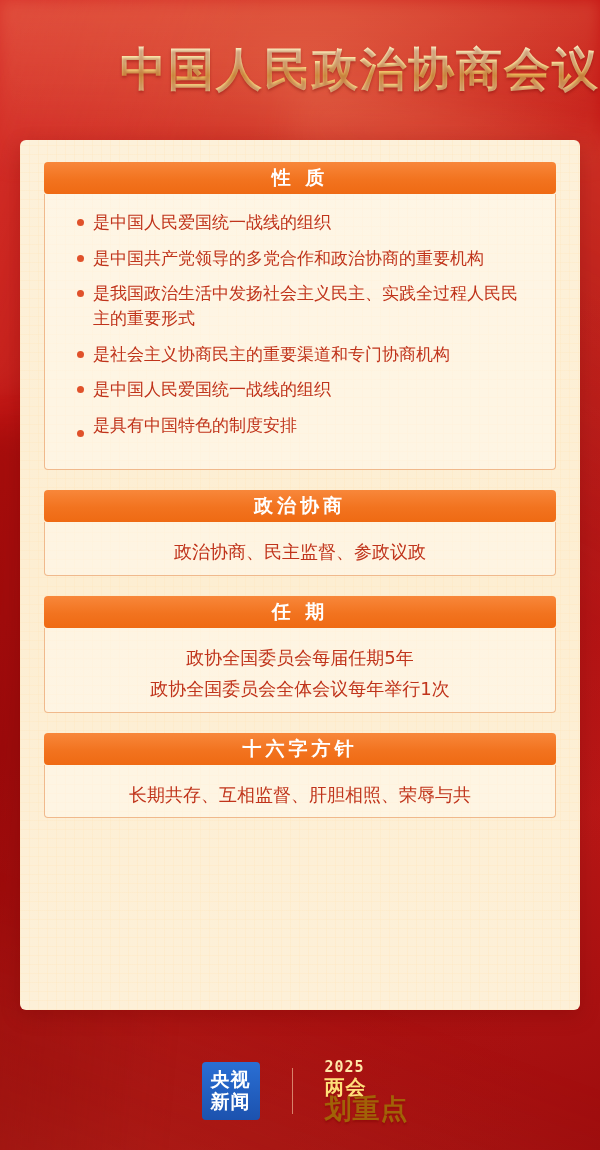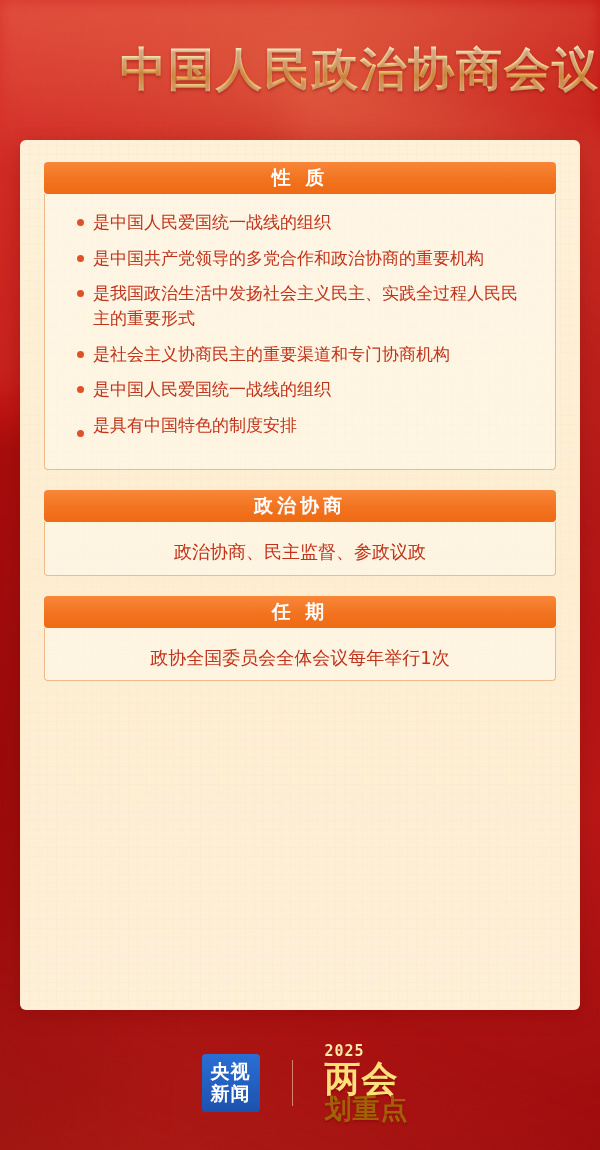--- a/index.html
+++ b/index.html
@@ -190,21 +190,21 @@
   }
   .brand-year {
     font-size: 15px;
     font-weight: bold;
     letter-spacing: 1px;
     color: #ffe7a8;
     font-family: "DejaVu Sans Mono", monospace;
     margin-bottom: 2px;
   }
   .brand-main {
-    font-size: 36px;
+    font-size: 20px;
     font-weight: bold;
     color: #ffe07a;
     letter-spacing: 1px;
     font-family: "DejaVu Sans", "Liberation Sans", sans-serif;
     text-shadow: 0 2px 2px rgba(120,0,0,0.4);
   }
   .brand-sub {
     font-size: 27px;
     font-weight: bold;
     color: #a16207;
@@ -264,24 +264,31 @@
     <div class="section">
       <div class="section-head">政治协商</div>
       <div class="section-body center">
         <div class="line">政治协商、民主监督、参政议政</div>
       </div>
     </div>
 
     <div class="section">
       <div class="section-head">任  期</div>
       <div class="section-body center">
+        <div class="line">政协全国委员会每届任期5年</div>
         <div class="line">政协全国委员会全体会议每年举行1次</div>
       </div>
     </div>
 
+    <div class="section">
+      <div class="section-head">十六字方针</div>
+      <div class="section-body center">
+        <div class="line">长期共存、互相监督、肝胆相照、荣辱与共</div>
+      </div>
+    </div>
 
   </div>
 
   <div class="footer">
     <div class="cctv-logo">
       <span>央视</span>
       <span>新闻</span>
     </div>
     <div class="divider"></div>
     <div class="brand">

